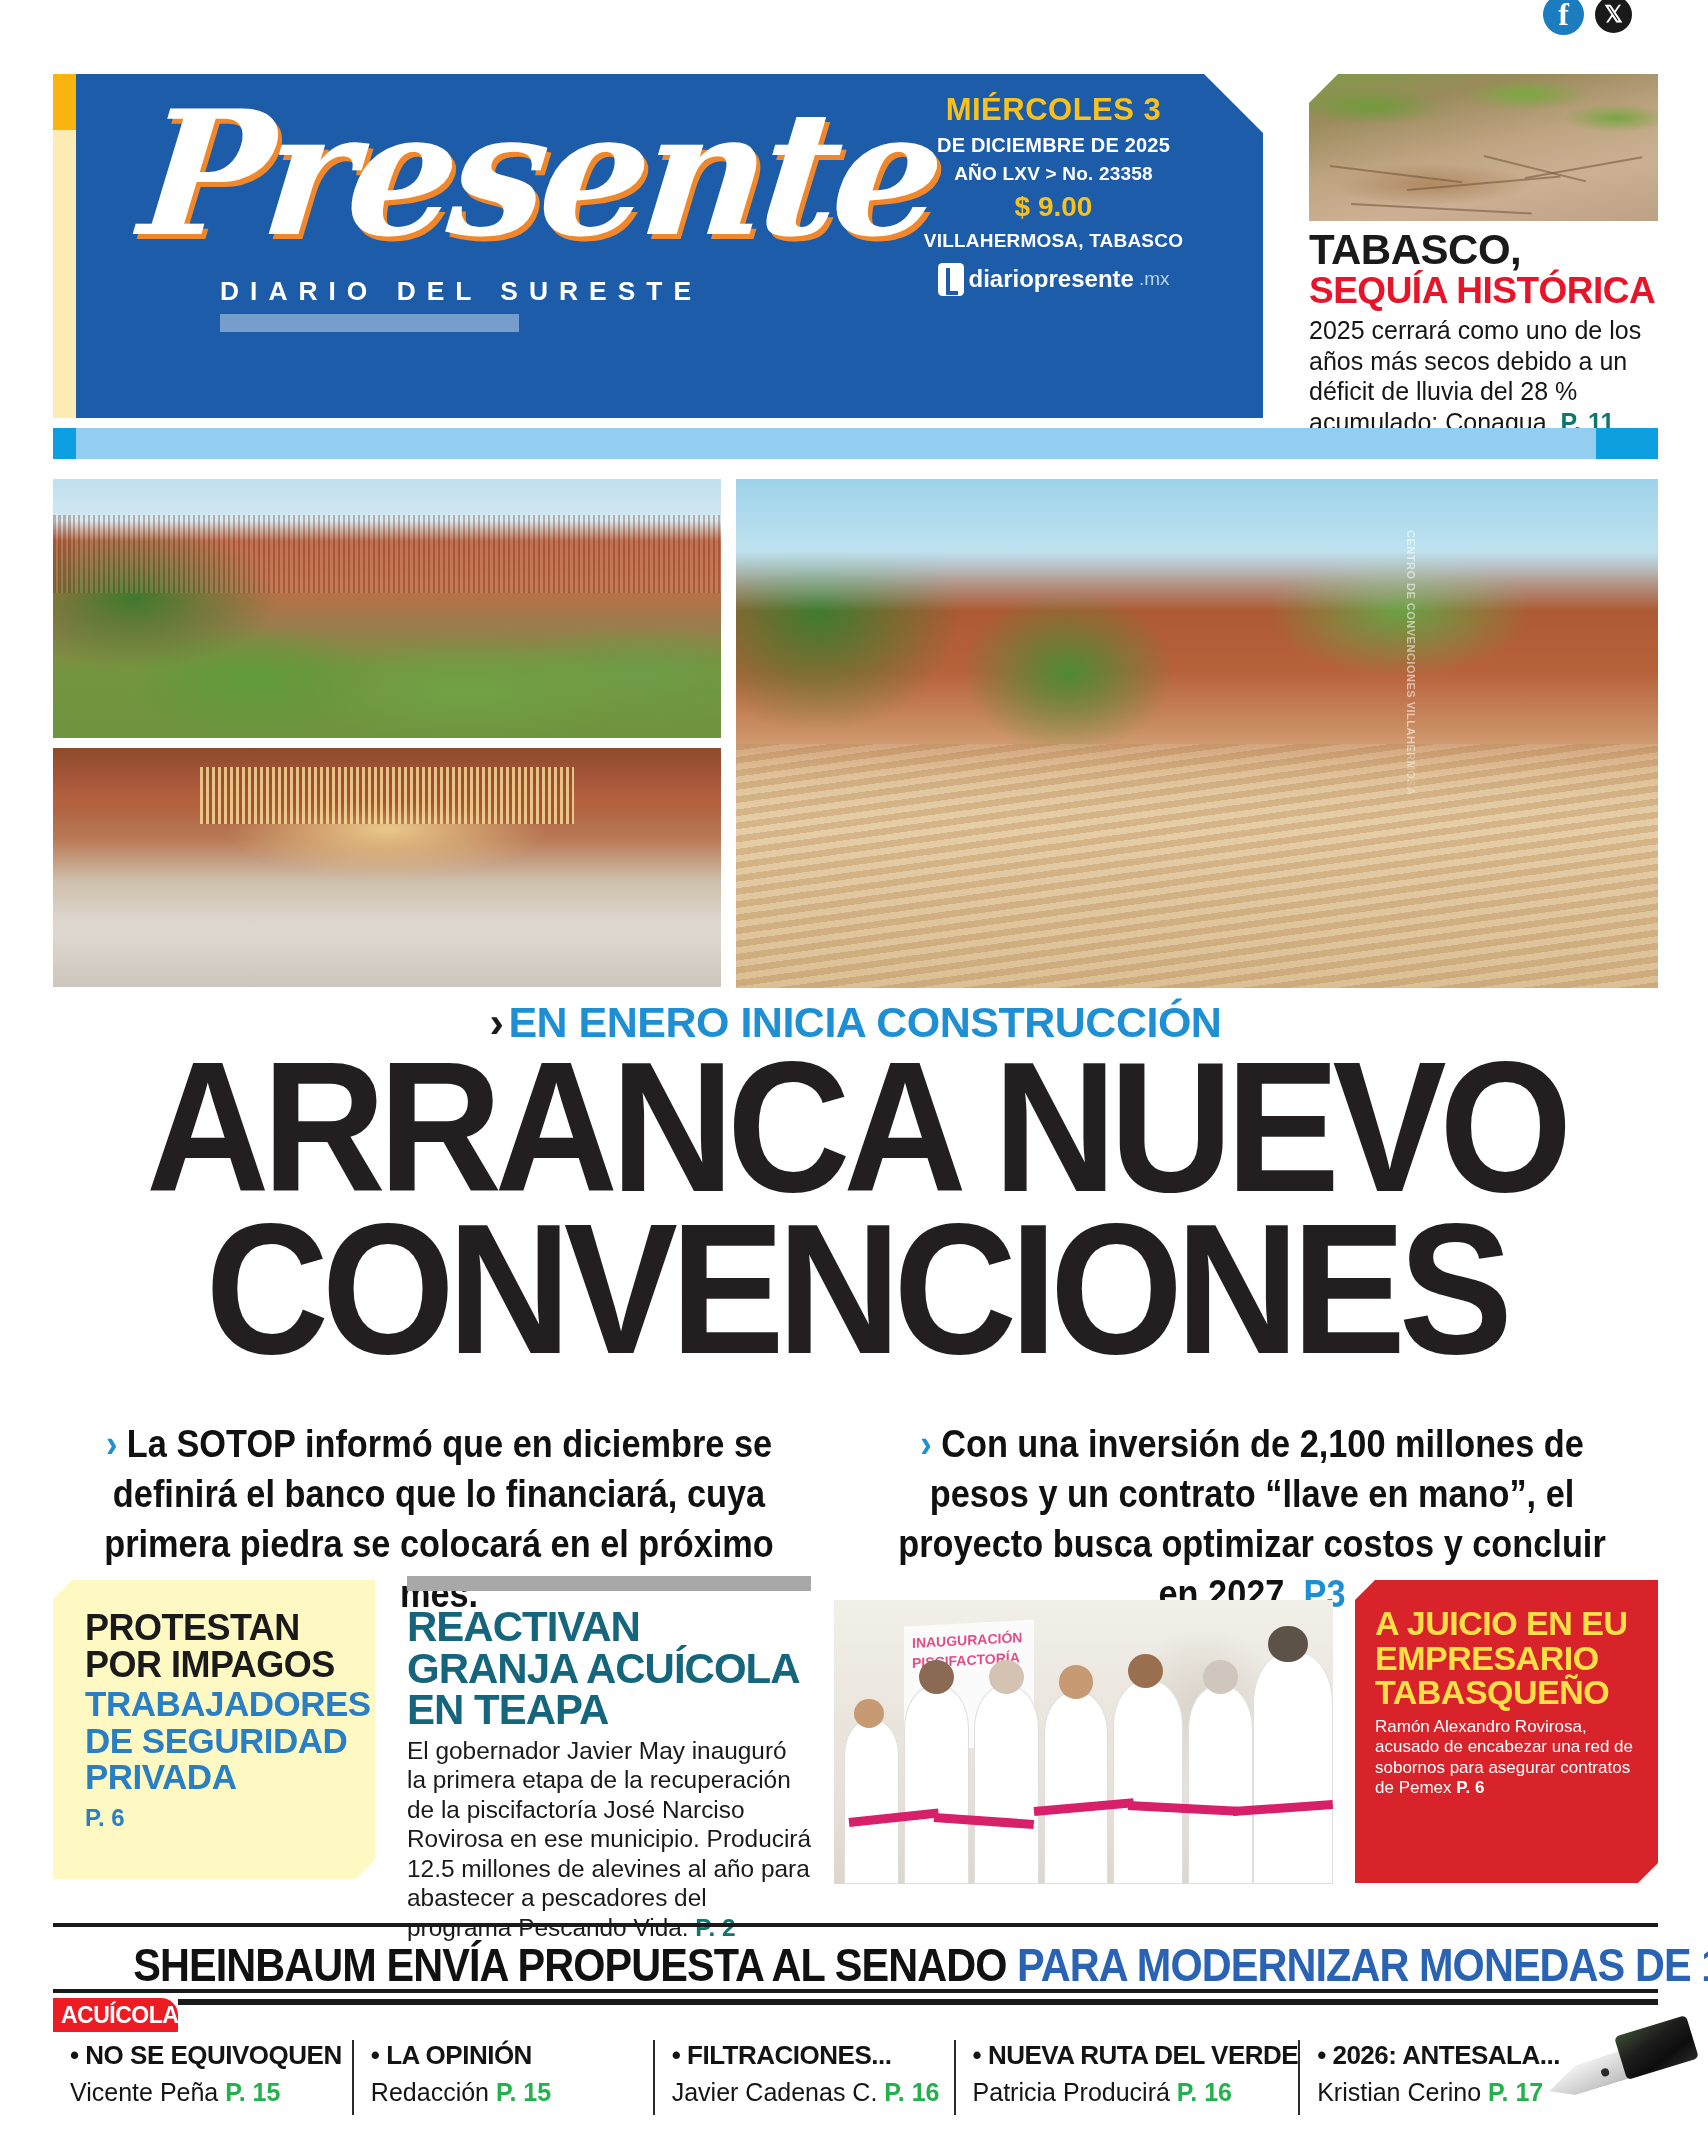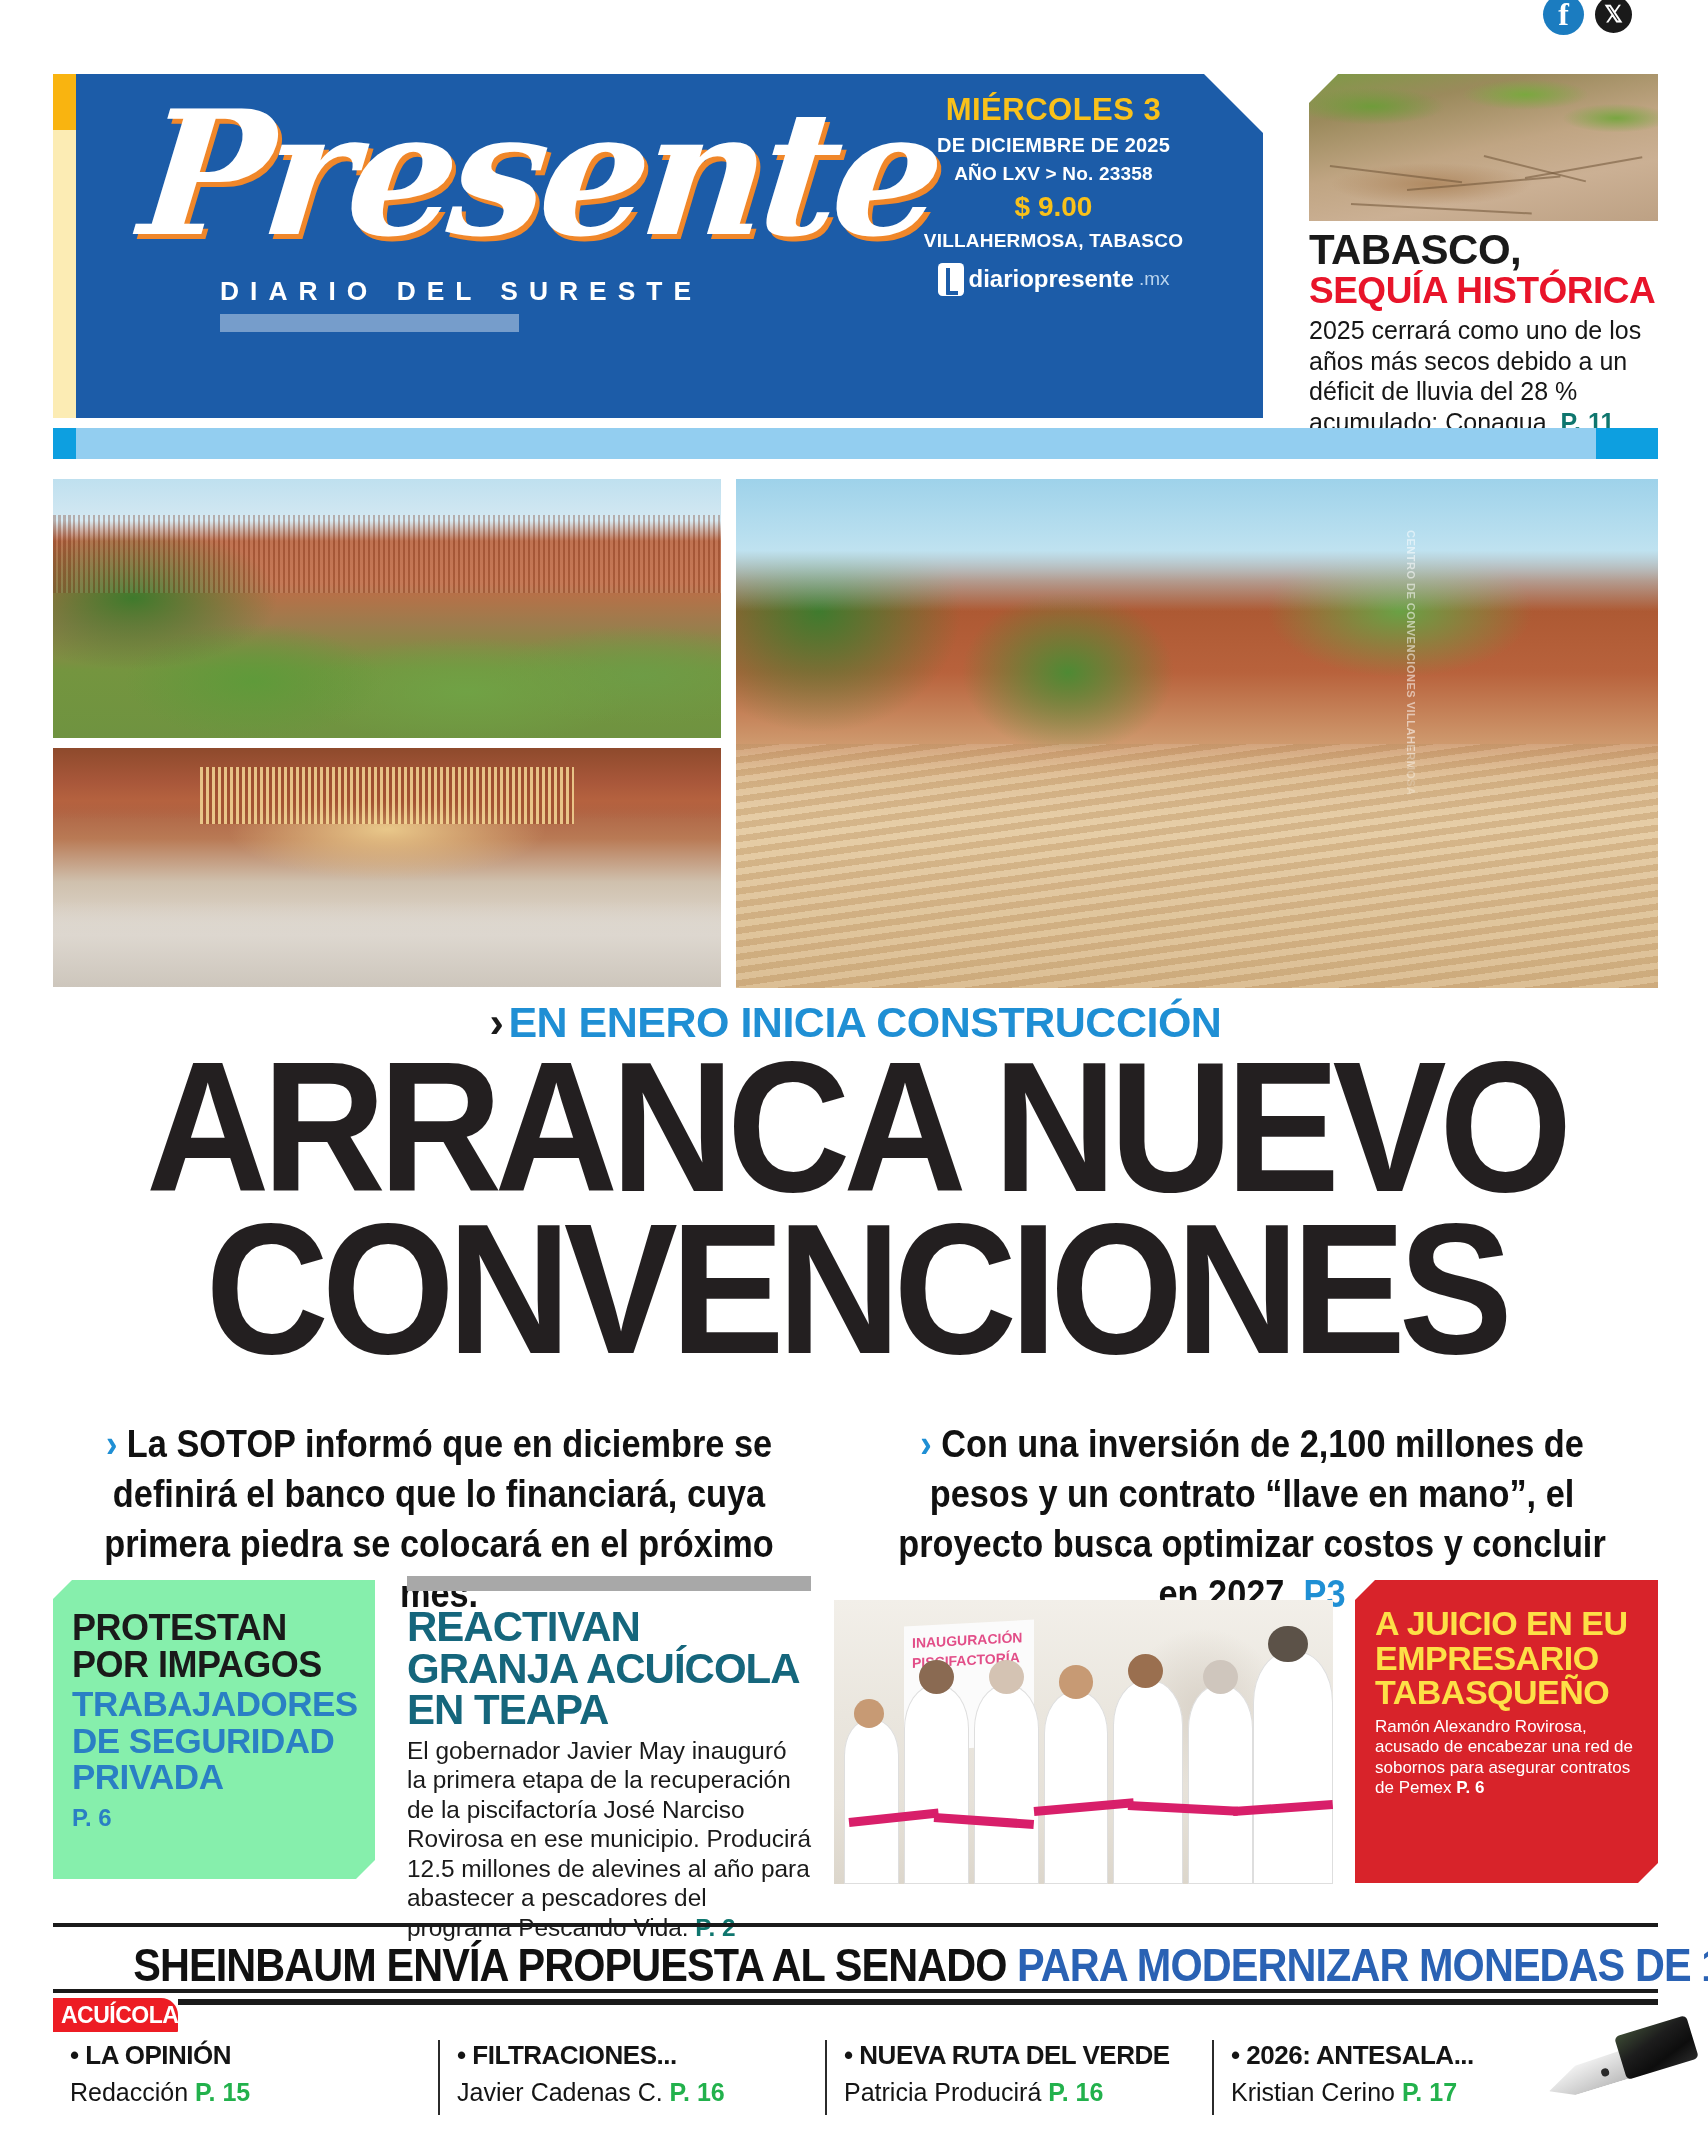--- a/index.html
+++ b/index.html
@@ -372,23 +372,23 @@
   .deck .arw { color: #1f8fd4; }
   .p3 { color: #1f8fd4; font-weight: bold; }
 
   
   .cols { position: absolute; left: 53px; top: 1576px; width: 1605px; height: 332px; }
 
   .col-grey {
     position: absolute;
     left: 0; top: 4px;
     width: 322px; height: 299px;
-    background: #86efac;
+    background: #fef9c3;
     clip-path: polygon(19px 0, 100% 0, 100% calc(100% - 19px), calc(100% - 19px) 100%, 0 100%, 0 19px);
-    padding: 30px 20px 0 19px;
+    padding: 30px 20px 0 32px;
   }
   .grey-h1 {
     font-size: 36px; font-weight: bold; color: #1a1a1a;
     line-height: 1.02; letter-spacing: -0.5px;
   }
   .grey-h2 {
     font-size: 35px; font-weight: bold; color: #2a7fc4;
     line-height: 1.04; letter-spacing: -0.5px; margin-top: 3px;
   }
   .grey-p { font-size: 24px; font-weight: bold; color: #2a7fc4; margin-top: 8px; }
@@ -690,20 +690,27 @@
     <span class="blue">PARA MODERNIZAR MONEDAS DE 10 Y 20 PESOS</span>
     
   </div>
   <div class="banner-rule-bot"></div>
 
   <div class="op-badge">ACUÍCOLA...</div>
   <div class="op-rule"></div>
 
   <div class="op-row">
     <div class="op-item">
+      <div class="op-title">• NO SE EQUIVOQUEN</div>
+      <div class="op-author">
+        <span>Vicente Peña</span>
+        <span class="op-pg">P. 15</span>
+      </div>
+    </div>
+    <div class="op-item">
       <div class="op-title">• LA OPINIÓN</div>
       <div class="op-author">
         <span>Redacción</span>
         <span class="op-pg">P. 15</span>
       </div>
     </div>
     <div class="op-item">
       <div class="op-title">• FILTRACIONES...</div>
       <div class="op-author">
         <span>Javier Cadenas C.</span>

